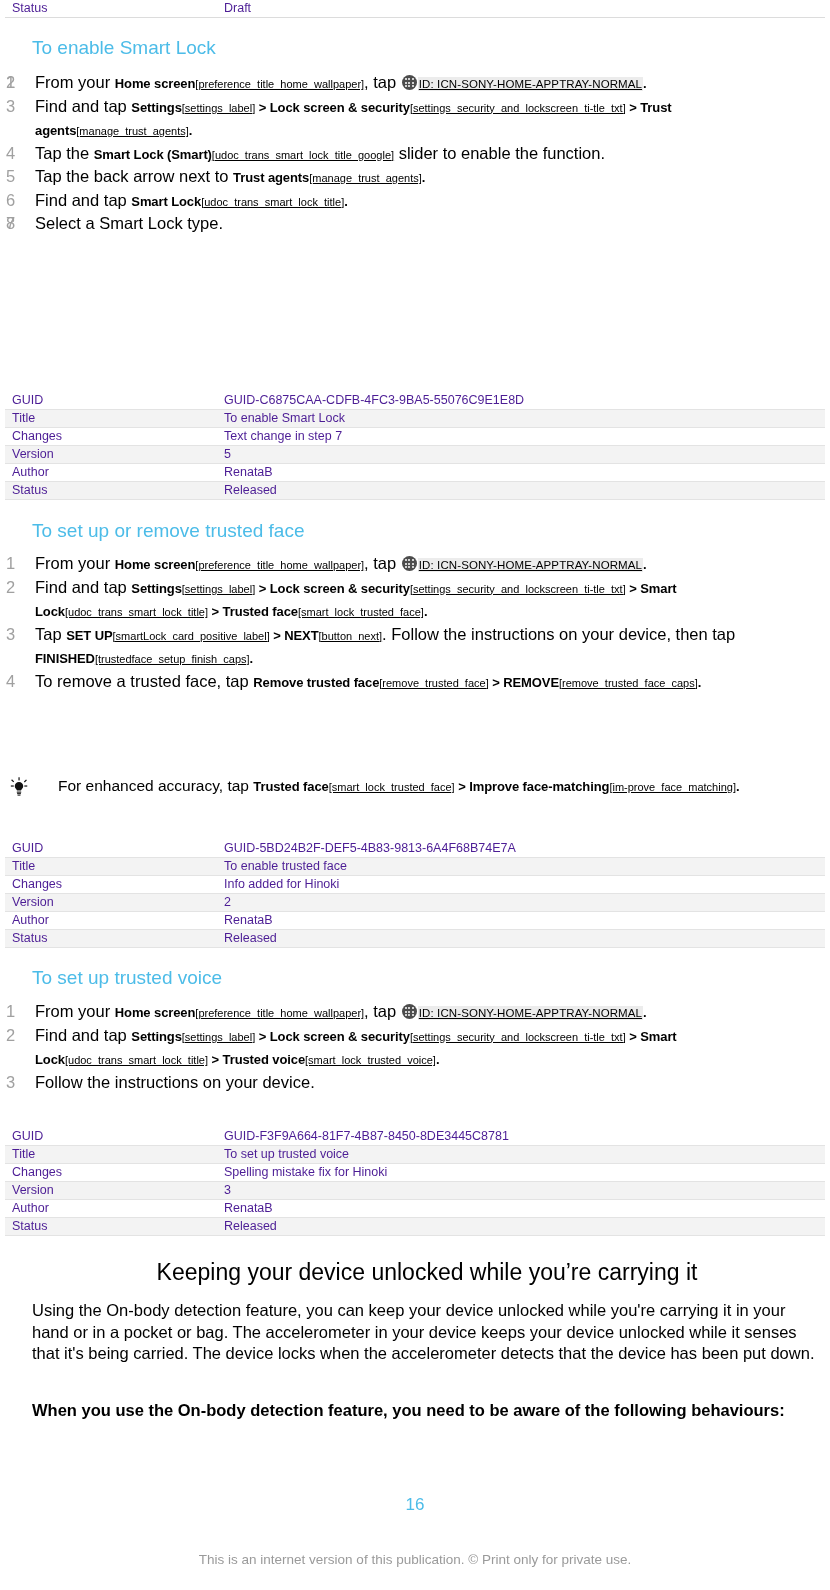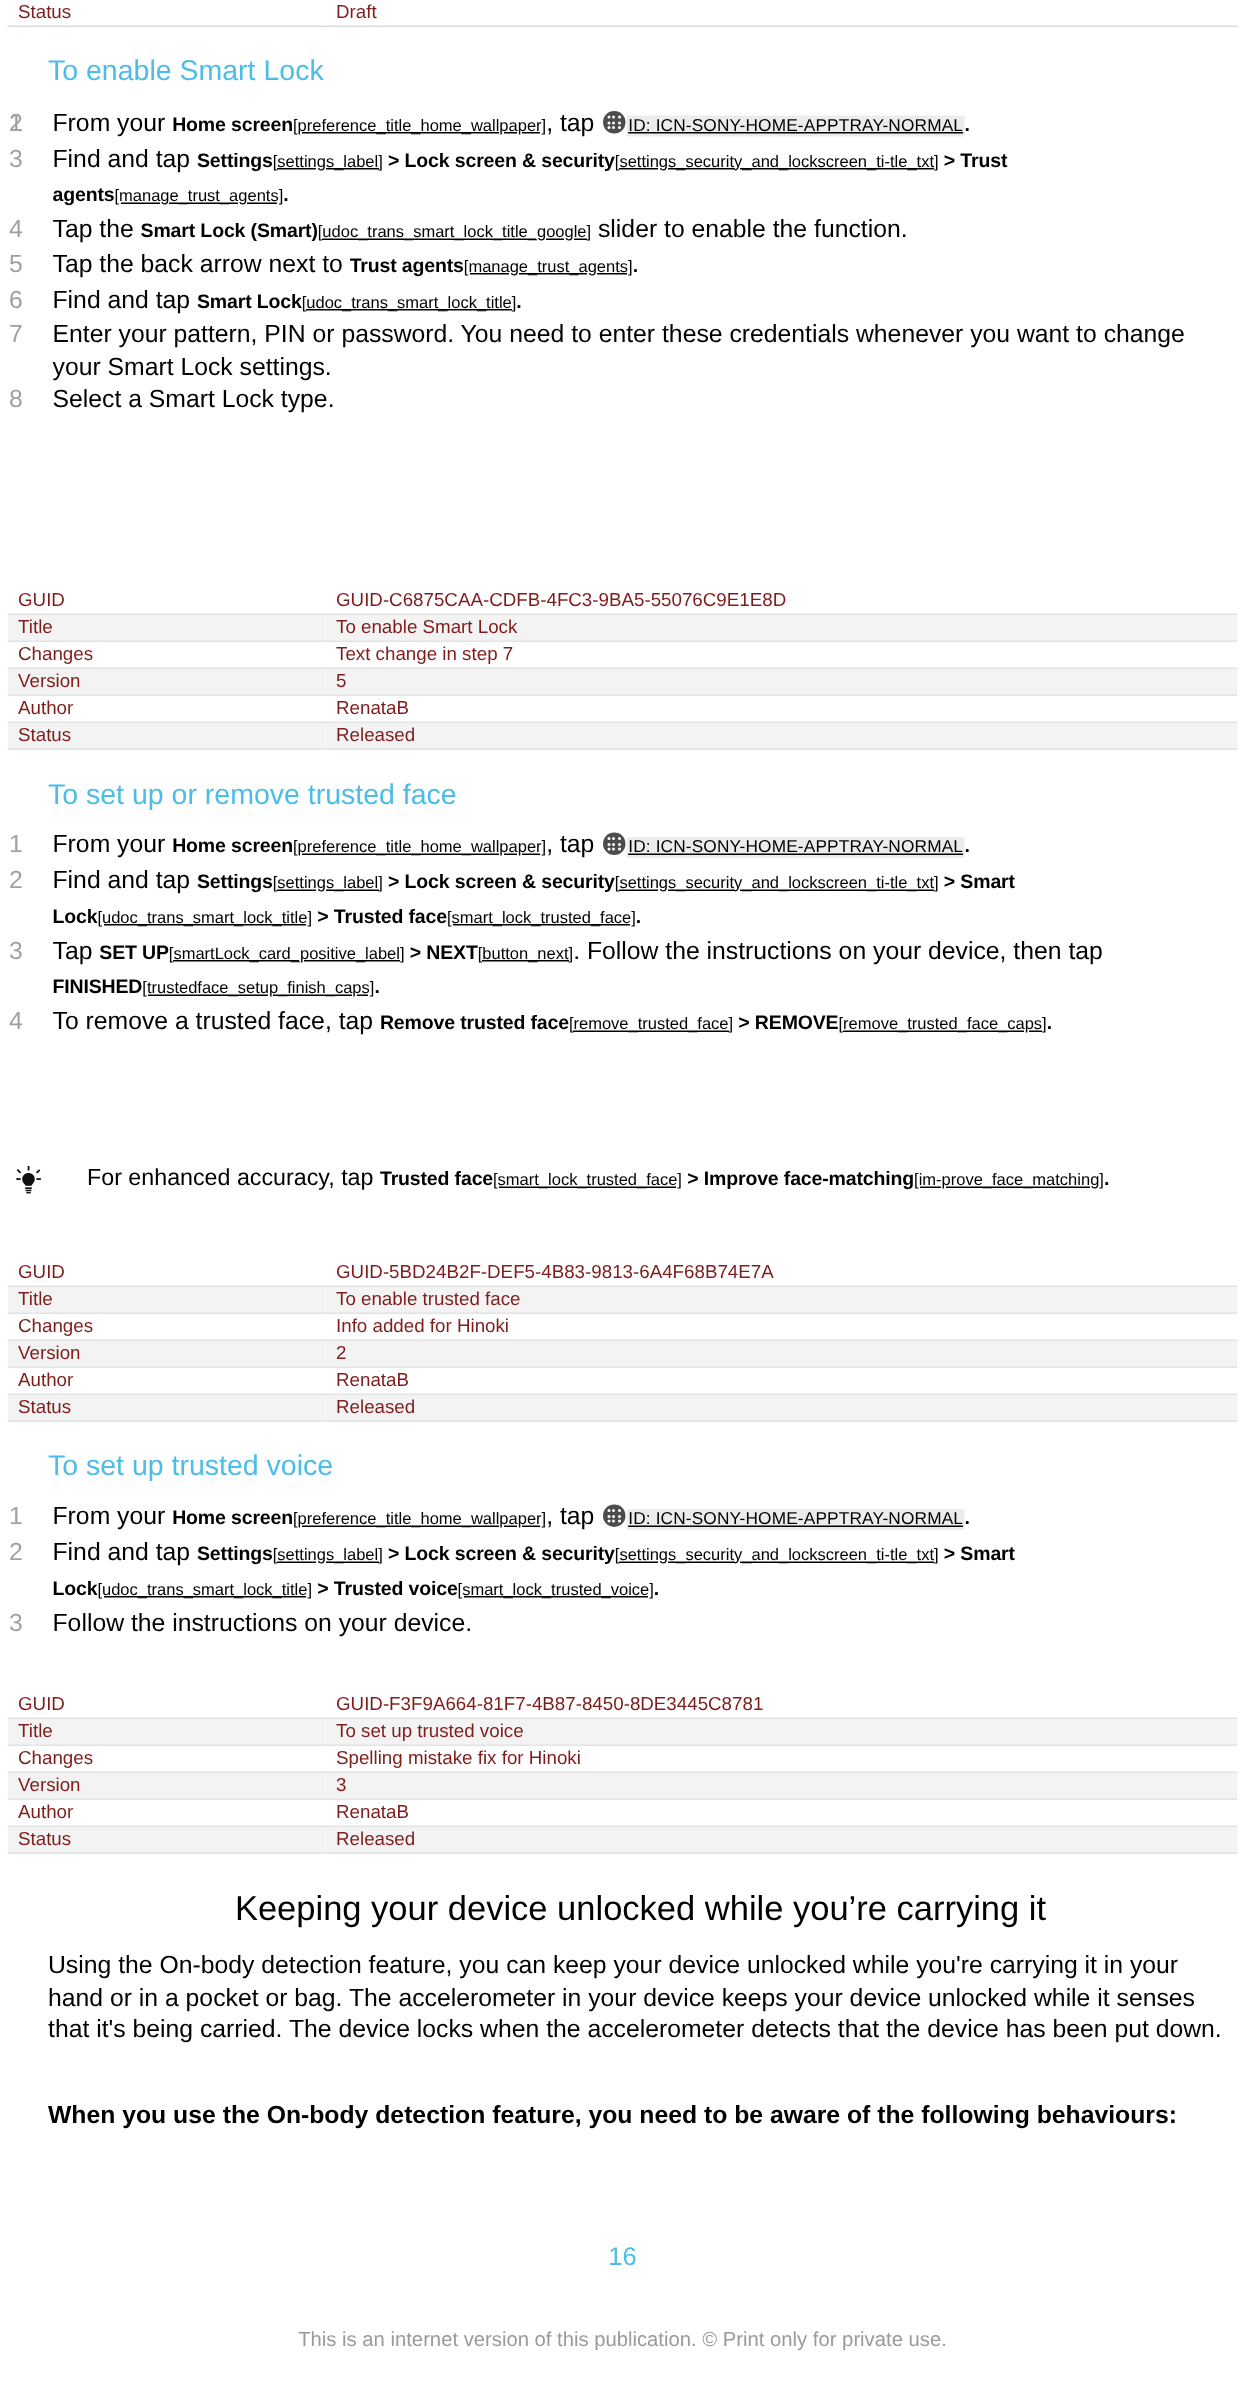--- a/index.html
+++ b/index.html
@@ -24,21 +24,21 @@
     table-layout: fixed;
   }
   .meta-table tr {
     height: 17.5px;
   }
   .meta-table tr.odd  { background: #ffffff; }
   .meta-table tr.even { background: #f3f3f3; }
   .meta-table td {
     padding: 0 0 0 7px;
     font-size: 12.5px;
-    color: #7f1d1d;
+    color: #4c1d95;
     border-bottom: 1px solid #e3e3e3;
     vertical-align: middle;
     line-height: 17px;
     white-space: nowrap;
     overflow: hidden;
   }
   .meta-table td.k { width: 205px; }
   .meta-table td.v { width: auto; }
   .meta-table.top-partial td { border-bottom: none; }
   .meta-table.top-partial {
@@ -207,21 +207,21 @@
     <li>
       <span class="num">4</span><span>Tap the </span><span class="ui">Smart Lock (Smart)</span><span class="tok">[udoc_trans_smart_lock_title_google]</span><span> slider to enable the function.</span>
     </li>
     <li>
       <span class="num">5</span><span>Tap the back arrow next to </span><span class="ui">Trust agents</span><span class="tok">[manage_trust_agents]</span><span class="ui">.</span>
     </li>
     <li>
       <span class="num">6</span><span>Find and tap </span><span class="ui">Smart Lock</span><span class="tok">[udoc_trans_smart_lock_title]</span><span class="ui">.</span>
     </li>
     <li>
-      <span class="num">7</span><span>Enter your pattern, PIN or password. You need to enter these credentials whenever you want to change your Smart Lock settings.</span>
+      <span class="num">7</span>
     </li>
     <li>
       <span class="num">8</span><span>Select a Smart Lock type.</span>
     </li>
   </ol>
 </div>
 
 <div class="abs" style="left:0; top:392px; width:830px;">
   <table class="meta-table">
     <tbody>

